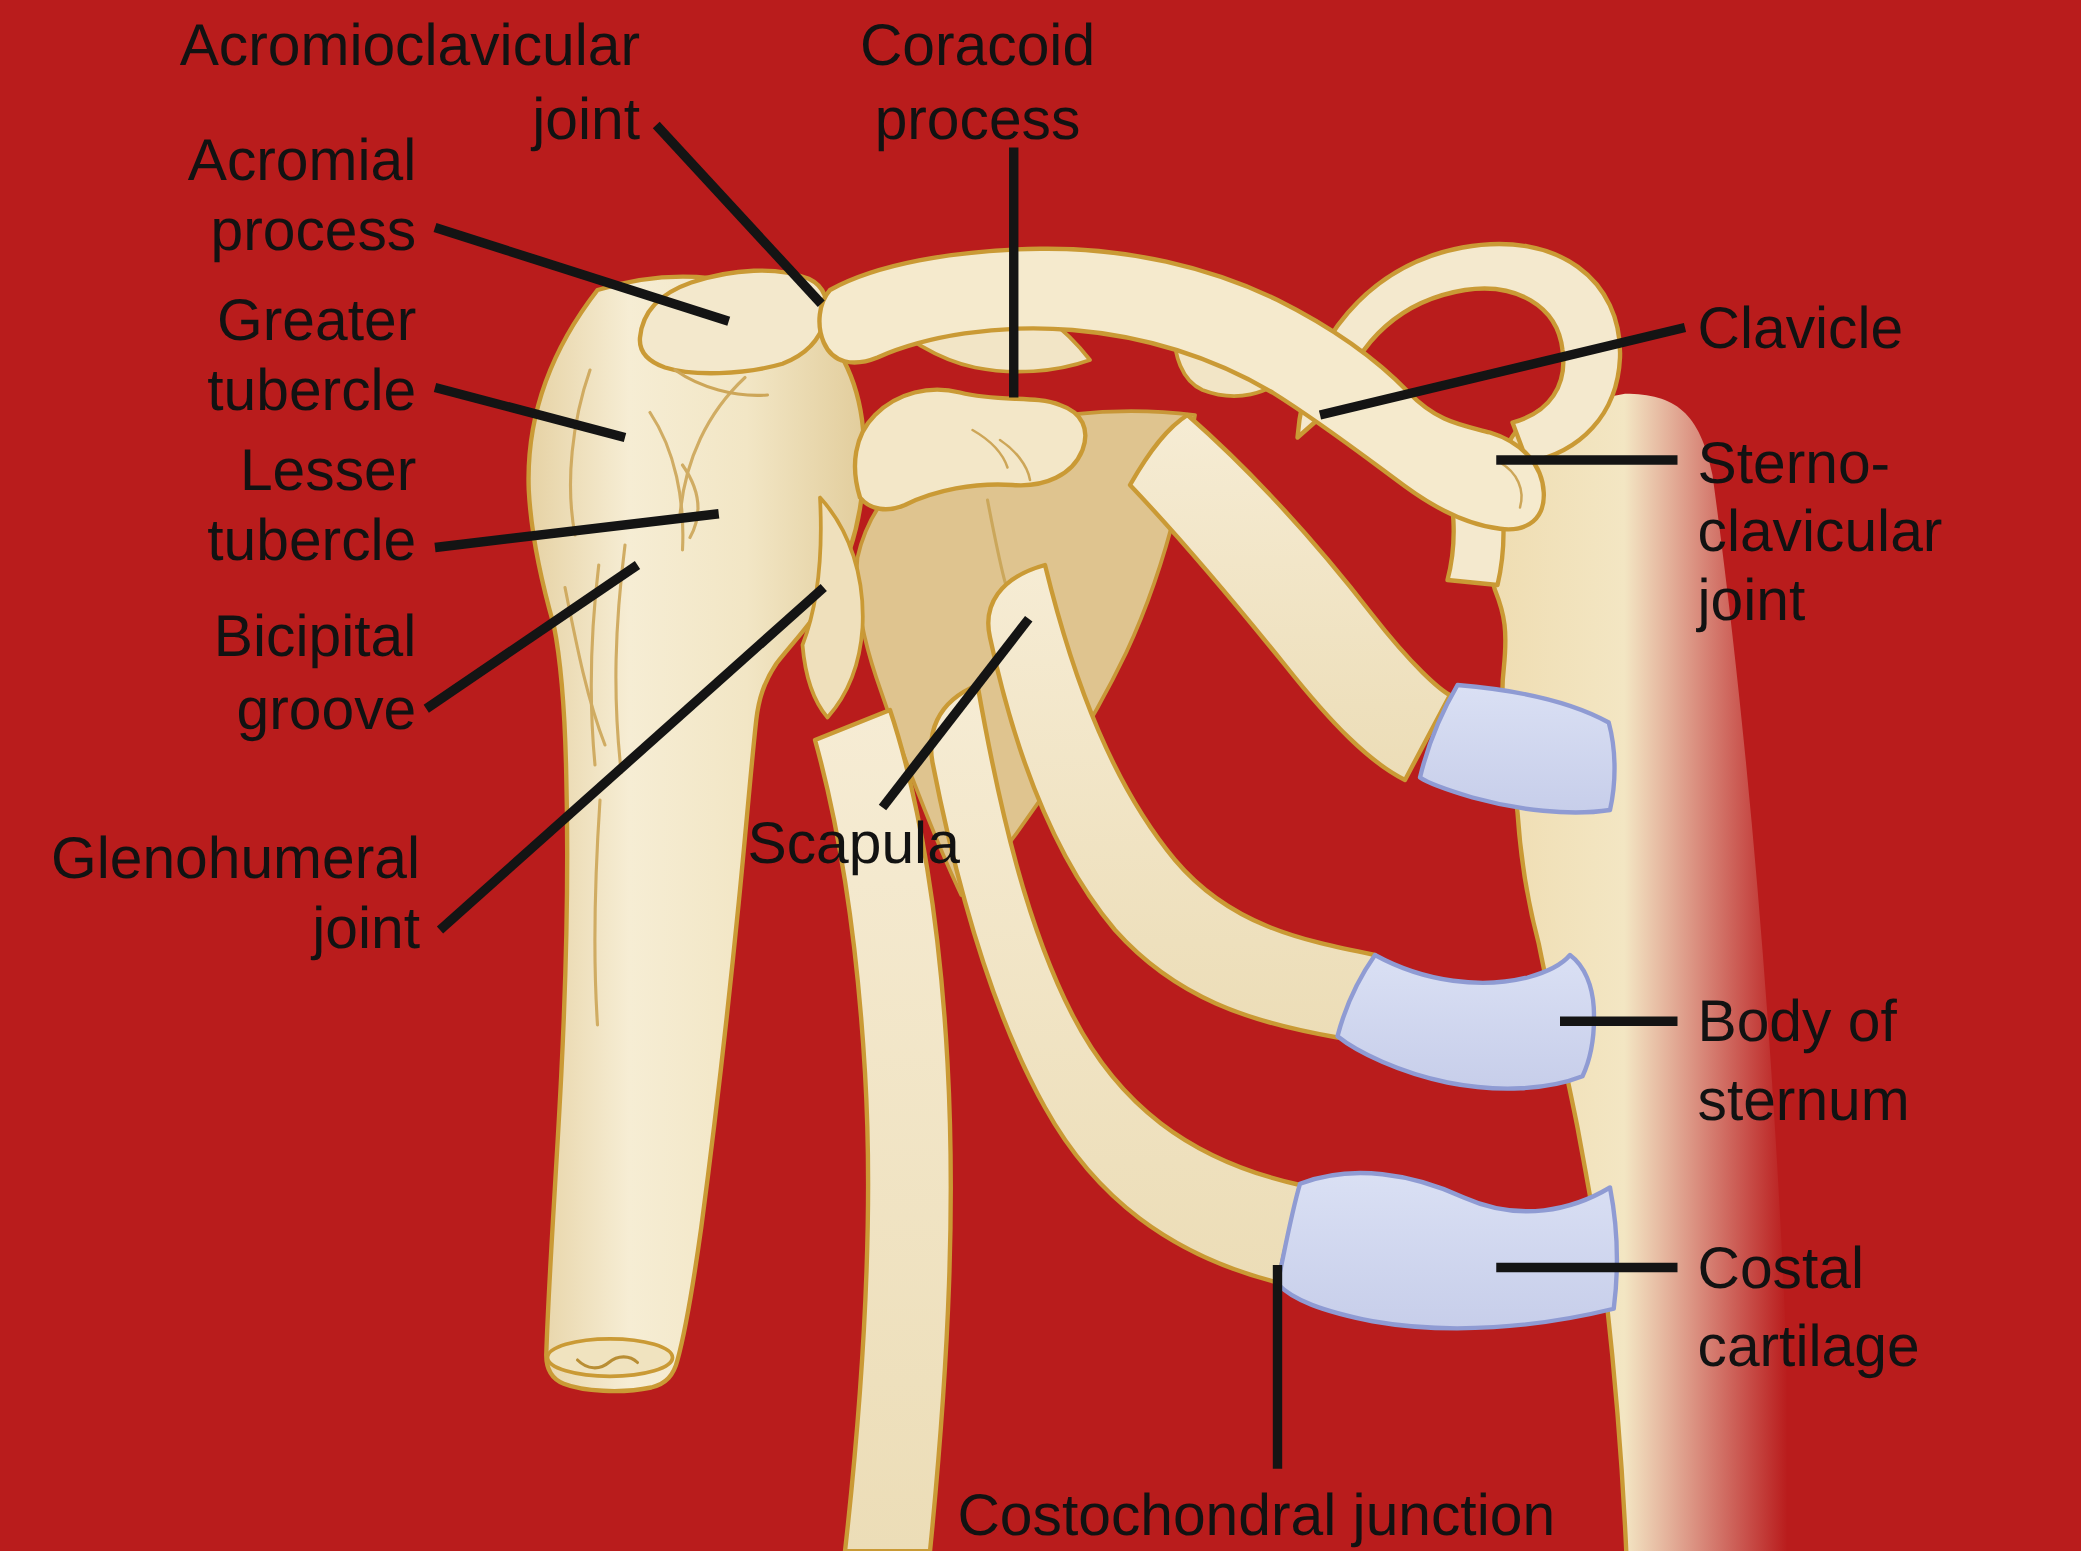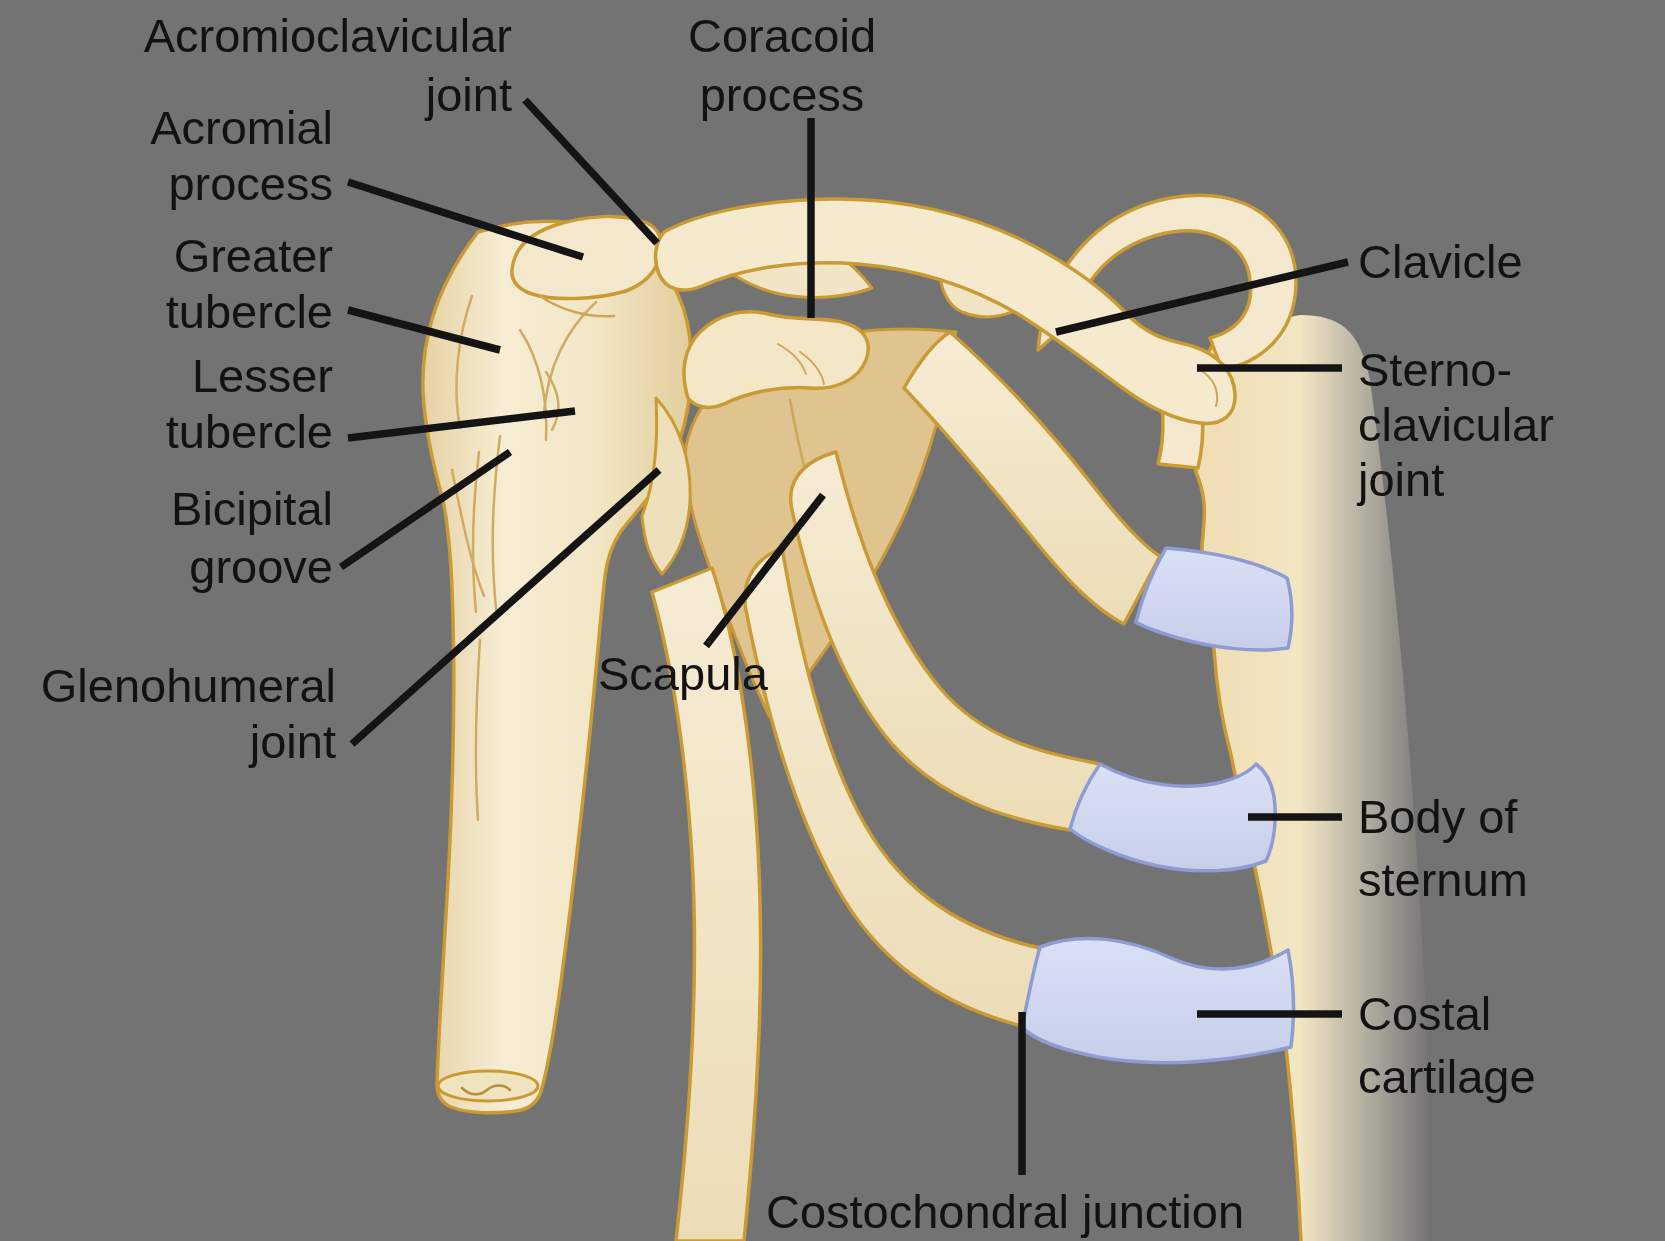--- a/index.html
+++ b/index.html
@@ -1,16 +1,16 @@
 <!DOCTYPE html>
 <html><head>
 <meta charset="utf-8">
 <style>
   html,body{margin:0;padding:0;background:#ffffff;}
-  .stage{position:relative;width:1665px;height:1241px;background:#737373;overflow:hidden;
+  .stage{position:relative;width:1665px;height:1241px;background:#b91c1c;overflow:hidden;
          font-family:"Liberation Sans",sans-serif;}
   svg{position:absolute;left:0;top:0;display:block;}
   text{font-family:"Liberation Sans",sans-serif;font-size:47px;fill:#121212;}
   .lbl-end{text-anchor:end;}
   .lbl-mid{text-anchor:middle;}
   .lbl-start{text-anchor:start;}
 </style>
 </head>
 <body>
 

